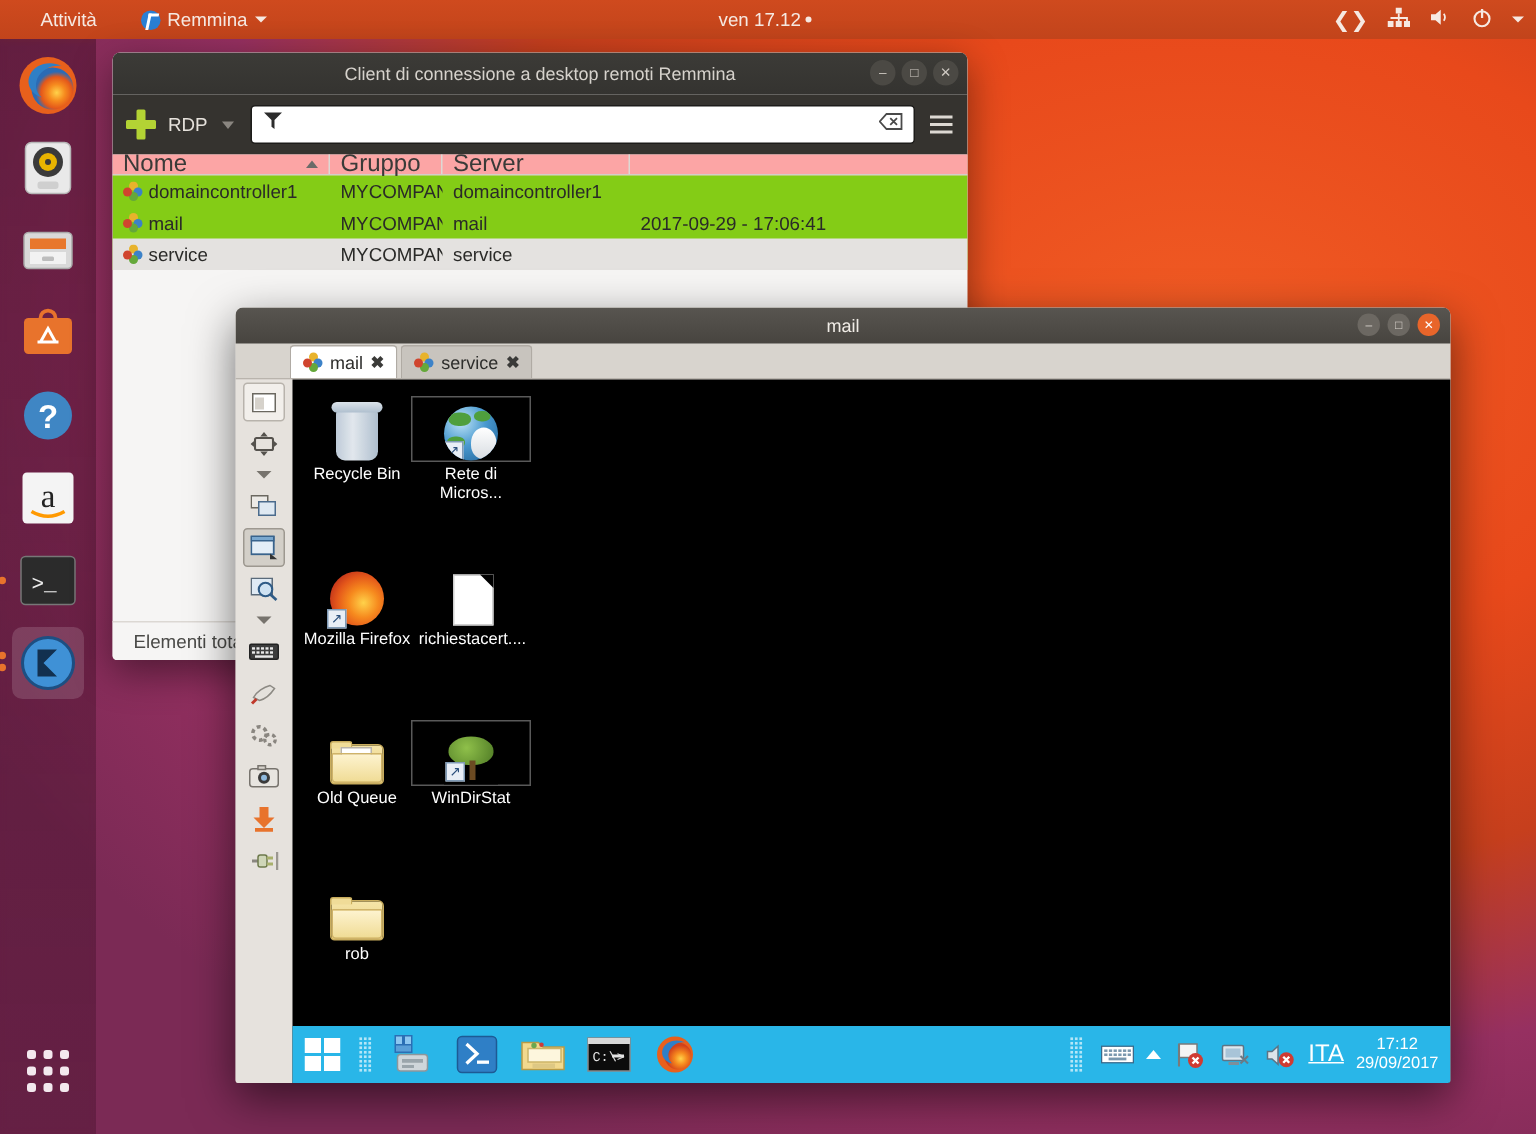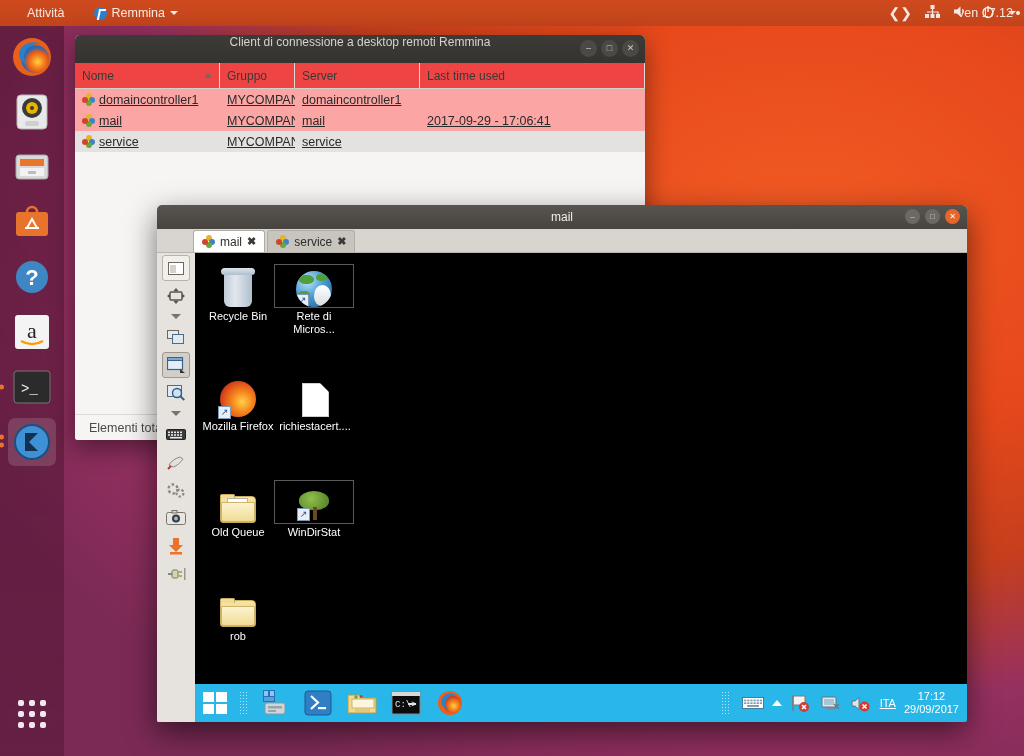--- a/index.html
+++ b/index.html
@@ -15,21 +15,21 @@
   
   .topbar{
     position:absolute; top:0; left:0; width:1024px; height:26px;
     background:#d04a1d;
     background:linear-gradient(#cf4a1e,#c2441b);
     color:#f6e9e2; font-size:12.5px;
     display:flex; align-items:center;
   }
   .topbar .tb-left{display:flex;align-items:center;gap:12px;padding-left:10px;}
   .tb-item{display:flex;align-items:center;gap:5px;cursor:default;margin-left:17px;}
-  .tb-center{position:absolute;left:0;right:4px;text-align:right;pointer-events:none;}
+  .tb-center{position:absolute;left:0;right:4px;text-align:center;pointer-events:none;}
   .tb-center span{pointer-events:auto;}
   .tb-right{position:absolute;right:8px;display:flex;align-items:center;gap:13px;}
   .dot-ind{width:4px;height:4px;border-radius:50%;background:#f6e9e2;display:inline-block;margin-left:3px;vertical-align:2px;}
   .remmina-dot{
     width:13px;height:13px;border-radius:50%;
     background:#2a7fd4; display:inline-block; position:relative;
   }
   .remmina-dot:after{
     content:""; position:absolute; left:4px; top:2px; width:5px;height:9px;
     border-left:2px solid #fff; border-top:2px solid #fff; transform:skewX(-12deg);
@@ -62,21 +62,21 @@
 
   
   .remmina-win{
     position:absolute; left:75px; top:35px; width:570px; height:405px;
     border-radius:5px 5px 3px 3px; overflow:hidden;
     box-shadow:0 8px 26px rgba(0,0,0,.45);
     background:#f6f5f4;
   }
   .rm-titlebar{
     height:28px; background:linear-gradient(#3c3b37,#343330);
-    display:flex;justify-content:center;
+    display:flex;align-items:center;justify-content:center;
     color:#d6d2cc;font-size:12px;position:relative;
   }
   .rm-wbtns{position:absolute;right:6px;top:5px;display:flex;gap:4px;}
   .wbtn{width:17px;height:17px;border-radius:50%;background:#4b4944;color:#cfcac3;
         font-size:9px;display:flex;align-items:center;justify-content:center;line-height:1;}
   .rm-toolbar{
     height:40px;background:#35332f;display:flex;align-items:center;gap:7px;padding:0 8px;
   }
   .plus-btn{ width:22px;height:22px;position:relative; }
   .plus-btn:before,.plus-btn:after{
@@ -88,24 +88,24 @@
   .proto-sel .arr{width:0;height:0;border-left:4px solid transparent;border-right:4px solid transparent;border-top:5px solid #8a8680;}
   .search-box{
     flex:1;height:26px;background:#fff;border-radius:3px;display:flex;align-items:center;
     padding:0 7px;gap:6px;border:1px solid #1d1c1a;
   }
   .search-box input{border:0;outline:0;flex:1;font-size:12px;font-family:"Liberation Sans",sans-serif;background:transparent;}
   .menu-btn{width:20px;display:flex;flex-direction:column;gap:3px;align-items:center;}
   .menu-btn i{display:block;width:15px;height:2px;background:#ddd9d3;}
 
   
-  .rm-colhead{height:26px;background:#ef4444;border-bottom:1px solid #d3cfc9;display:flex;font-size:12px;color:#3a3a38;}
+  .rm-colhead{height:14px;background:#fca5a5;border-bottom:1px solid #d3cfc9;display:flex;font-size:16px;color:#3a3a38;}
   .rm-colhead div{padding:3px 7px;border-right:1px solid #ddd9d4;display:flex;align-items:center;gap:4px;}
   .sort-arrow{width:0;height:0;border-left:4px solid transparent;border-right:4px solid transparent;border-bottom:5px solid #6b6b68;margin-left:auto;}
-  .rm-rows{background:#fca5a5;font-size:12.5px;color:#2a2a28;text-decoration:underline;}
+  .rm-rows{background:#84cc16;font-size:12.5px;color:#2a2a28;}
   .rm-row{height:21px;display:flex;align-items:center;}
   .rm-row.sel{background:#e4e2e0;}
   .rm-row div{padding:0 7px;display:flex;align-items:center;gap:4px;white-space:nowrap;overflow:hidden;}
   .c-name{width:145px;} .c-group{width:75px;} .c-server{width:125px;} .c-time{flex:1;}
   .rdp-ico{width:13px;height:13px;position:relative;flex:none;}
   .rdp-ico i{position:absolute;width:6px;height:6px;border-radius:50%;}
   .rdp-ico i:nth-child(1){background:#e8b32c;left:3.5px;top:0;}
   .rdp-ico i:nth-child(2){background:#3c82c8;left:7px;top:3.5px;}
   .rdp-ico i:nth-child(3){background:#65a83a;left:3.5px;top:7px;}
   .rdp-ico i:nth-child(4){background:#d0452e;left:0;top:3.5px;}
@@ -152,21 +152,21 @@
   }
   .wtb-left{display:flex;align-items:center;}
   .grip{width:9px;height:24px;margin:0 4px;
     background-image:radial-gradient(rgba(255,255,255,.65) 1px, transparent 1px);
     background-size:3px 3px;}
   .winbtn{width:40px;height:38px;display:flex;align-items:center;justify-content:center;}
   .tb-app{width:44px;height:38px;display:flex;align-items:center;justify-content:center;}
   .wtb-right{margin-left:auto;display:flex;align-items:center;gap:8px;padding-right:8px;}
   .tray-ico{width:22px;height:20px;display:flex;align-items:center;justify-content:center;}
   .clock{font-size:11px;color:#fff;text-align:center;line-height:13px;}
-  .ita{font-size:11px;color:#fff;text-decoration:underline;}
+  .ita{font-size:16px;color:#fff;text-decoration:underline;}
   .tri-up{width:0;height:0;border-left:5px solid transparent;border-right:5px solid transparent;border-bottom:6px solid #fff;}
 
   
   .folder{width:36px;height:29px;position:relative;}
   .folder .back{position:absolute;left:0;top:2px;width:36px;height:27px;background:linear-gradient(#f5e4a8,#e8cf7e);border-radius:2px 4px 3px 3px;border:1px solid #c9ad5e;}
   .folder .tab{position:absolute;left:0;top:0;width:15px;height:5px;background:#f0dc98;border-radius:2px 2px 0 0;border:1px solid #c9ad5e;border-bottom:none;}
   .folder .front{position:absolute;left:1px;top:8px;width:34px;height:20px;background:linear-gradient(#fdf3cf,#f0dc96);border-radius:1px 1px 3px 3px;border:1px solid #cfb369;}
   .papers{position:absolute;left:7px;top:4px;width:21px;height:16px;background:#fff;border:1px solid #b9b3a8;}
   .trash{width:28px;height:34px;background:linear-gradient(90deg,#c9d6e4,#eef4fa 40%,#b9cada);border-radius:3px 3px 6px 6px;position:relative;opacity:.95;}
   .trash .lid{position:absolute;left:-3px;top:-5px;width:34px;height:7px;background:linear-gradient(#e8f0f7,#b9cada);border-radius:4px;}
@@ -308,34 +308,57 @@
 <div class="remmina-win">
   <div class="rm-titlebar">
     <span>Client di connessione a desktop remoti Remmina</span>
     <div class="rm-wbtns">
       <span class="wbtn">–</span>
       <span class="wbtn">□</span>
       <span class="wbtn">✕</span>
     </div>
   </div>
 
+  <div class="rm-toolbar">
+    <span class="plus-btn"></span>
+    <span class="proto-sel">
+      <span>RDP</span>
+      <span class="arr"></span>
+    </span>
+    <span class="search-box">
+      <span>
+        <svg width="15" height="13" viewBox="0 0 15 13">
+            <path d="M1 1h12l-5 5v6l-2-1.5V6z" fill="#2c2c2c"></path>
+          </svg>
+      </span>
+      <input type="text" placeholder="" style="">
+      <span>
+        <svg width="16" height="12" viewBox="0 0 16 12">
+            <path d="M5 1h10v10H5L0.5 6z" fill="none" stroke="#4a4a4a" stroke-width="1.2"></path>
+            <path d="M7.5 3.8l4.5 4.4M12 3.8l-4.5 4.4" stroke="#4a4a4a" stroke-width="1.2"></path>
+          </svg>
+      </span>
+    </span>
+    <span class="menu-btn">
+        <i></i>
+        <i></i>
+        <i></i>
+      </span>
+  </div>
 
   <div class="rm-colhead">
     <div class="c-name">
       <span>Nome</span>
       <span class="sort-arrow"></span>
     </div>
     <div class="c-group">
         <span>Gruppo</span>
       </div>
     <div class="c-server">
         <span>Server</span>
-      </div>
-    <div class="c-time">
-        <span>Last time used</span>
       </div>
   </div>
 
   <div class="rm-rows">
     <div class="rm-row">
       <div class="c-name">
         <span class="rdp-ico">
             <i></i>
             <i></i>
             <i></i>

